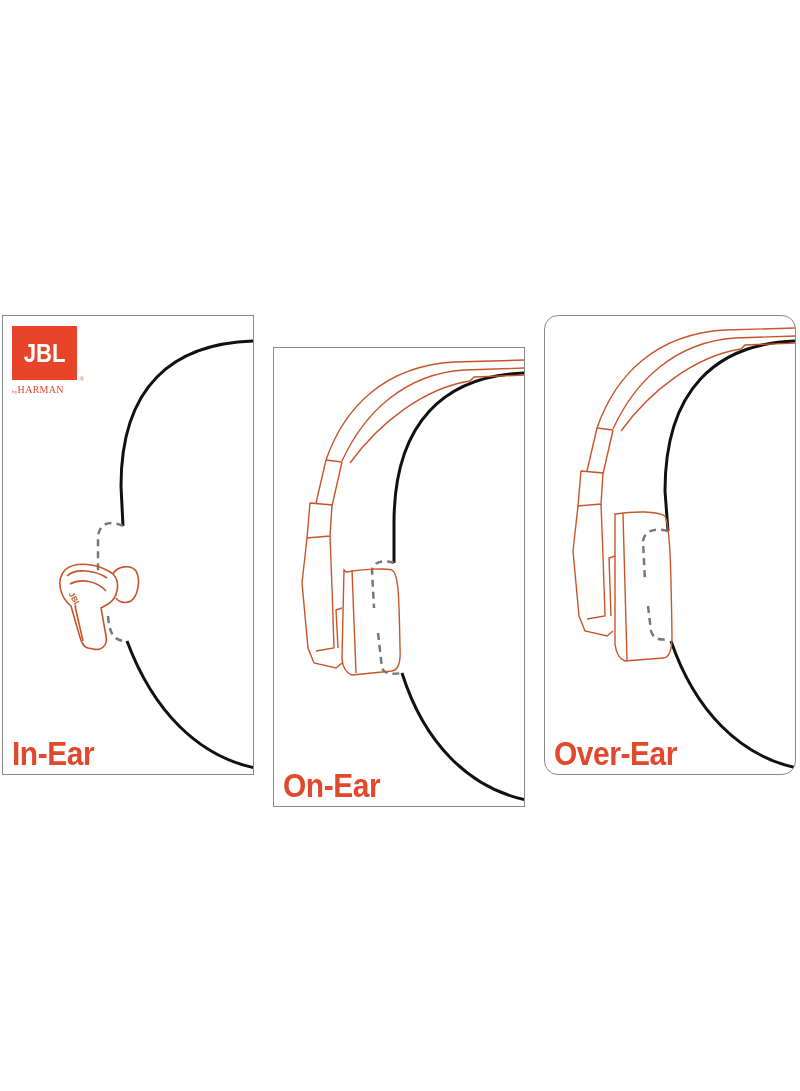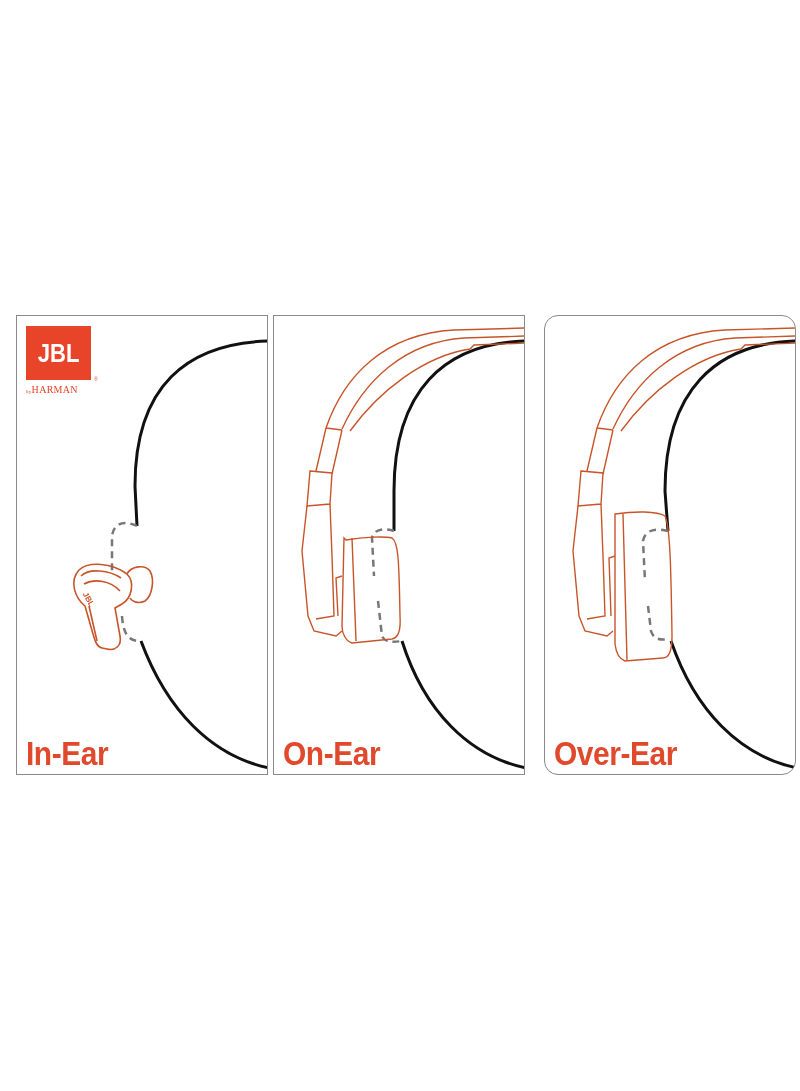--- a/index.html
+++ b/index.html
@@ -26,21 +26,21 @@
   .harman {
     position: absolute; left: 9px; top: 68px; font-family: "Liberation Serif", serif;
     font-size: 10px; letter-spacing: 0.3px;
   }
   .harman small { font-size: 5px; }
   .reg { position: absolute; left: 77px; top: 60px; font-size: 5px; }
 </style>
 </head>
 <body>
 
-<div class="panel" style="left:16px;">
+<div class="panel" style="left:2px;">
   <div class="logo" style="background:#e8442a;">
     <span class="logo-text">JBL</span>
   </div>
   <span class="reg" style="color:#e8442a;">®</span>
   <div class="harman" style="color:#e8442a;">
     <small>by</small><span>HARMAN</span>
   </div>
   <svg width="252" height="460" viewBox="0 0 252 460">
 
     <path d="M252 25 C 170 27, 118 70, 118 170 L 120 210" fill="none" stroke="#111" stroke-width="3"></path>
@@ -53,21 +53,21 @@
       <path d="M64 260 C 72 252, 92 254, 104 262"></path>
       <path d="M67 268 C 78 262, 94 265, 103 275"></path>
       <path d="M72 290 L 80 325"></path>
       <path d="M110 258 C 114 250, 128 248, 133 255 C 138 264, 135 280, 128 285 C 122 288, 115 286, 113 282"></path>
       <text x="66" y="283" font-size="8" fill="#c8552a" stroke="none" transform="rotate(60 70 280)" font-family="Liberation Sans, sans-serif" font-weight="700">JBL</text>
     </g>
   </svg>
   <div class="label" style="color:#e0492c;">In-Ear</div>
 </div>
 
-<div class="panel" style="left:273px;">
+<div class="panel" style="left:273px;margin-top:32px;">
   <svg width="252" height="460" viewBox="0 0 252 460">
     <path d="M252 25 C 170 27, 120 75, 120 175 L 120 215" fill="none" stroke="#111" stroke-width="3"></path>
     <path d="M128 325 C 150 395, 195 440, 252 452" fill="none" stroke="#111" stroke-width="3"></path>
     <path d="M120 215 C 112 212, 100 212, 98 222 L 100 260 M 104 285 L 108 320 C 110 325, 115 327, 128 325" fill="none" stroke="#777" stroke-width="2.5" stroke-dasharray="7,5"></path>
     <g fill="none" stroke="#c8552a" stroke-width="1.4">
 
       <path d="M252 12 L 180 14 C 110 18, 70 60, 52 112"></path>
       <path d="M252 20 L 190 22 C 130 26, 90 65, 68 113"></path>
       <path d="M252 27 L 200 29 L 196 33 C 150 40, 105 75, 76 115"></path>
       <path d="M52 112 L 68 114"></path>

